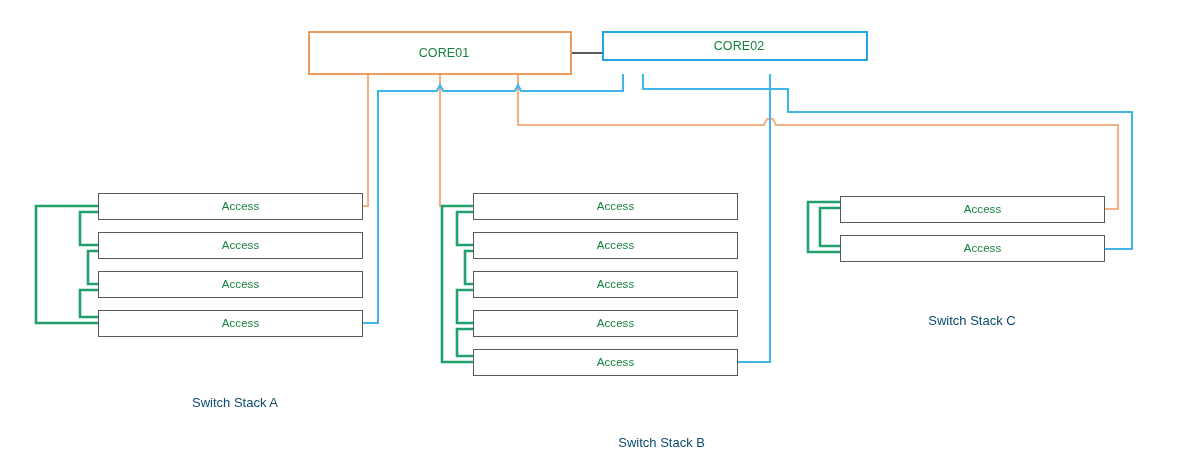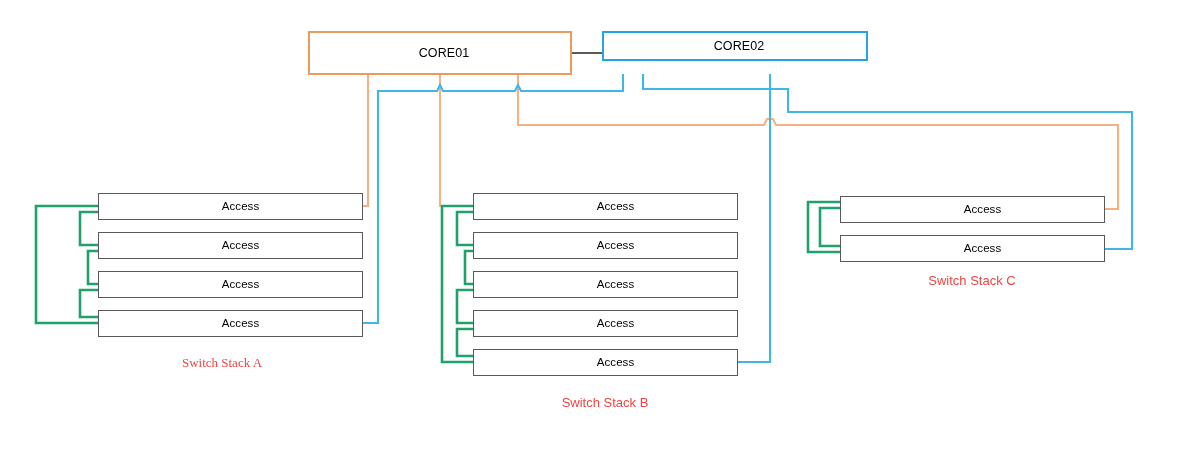--- a/index.html
+++ b/index.html
@@ -3,26 +3,26 @@
 <meta charset="utf-8">
 <title>Network Topology</title>
 <style>
   html,body{margin:0;padding:0;background:#ffffff;}
   body{width:1200px;height:468px;position:relative;overflow:hidden;
        font-family:"Liberation Sans","DejaVu Sans",sans-serif;}
   #stage{position:absolute;left:0;top:0;width:1200px;height:468px;}
   #wires{position:absolute;left:0;top:0;width:1200px;height:468px;}
   .node{position:absolute;box-sizing:border-box;background:#ffffff;
         display:flex;align-items:center;justify-content:center;}
-  .node .lbl{font-size:11.5px;color:#000000;letter-spacing:.1px;line-height:1;margin-left:8px;}
+  .node .lbl{font-size:11.5px;color:#15803d;letter-spacing:.1px;line-height:1;margin-left:8px;}
   .core{border-width:2.5px;border-style:solid;}
   .core .lbl{font-size:12.5px;}
   .access{border:1.2px solid #595959;padding-left:12px;}
-  .stacklabel{position:absolute;font-size:13px;color:#ef4444;
-              text-align:center;white-space:nowrap;}
+  .stacklabel{position:absolute;font-size:13px;color:#0c4a6e;
+              text-align:center;white-space:nowrap;margin-top:40px;}
 </style>
 </head>
 <body>
 
 <div id="stage">
 
   <svg id="wires" viewBox="0 0 1200 468">
 
     <path d="M 572 53 L 602 53" stroke="#000000" stroke-width="1.3" fill="none"></path>
 
@@ -83,38 +83,38 @@
   </div>
   <div class="node access" style="left:98px;top:232px;width:265px;height:27px;">
     <span class="lbl">Access</span>
   </div>
   <div class="node access" style="left:98px;top:271px;width:265px;height:27px;">
     <span class="lbl">Access</span>
   </div>
   <div class="node access" style="left:98px;top:310px;width:265px;height:27px;">
     <span class="lbl">Access</span>
   </div>
-  <div class="stacklabel" style="left:122px;top:355px;width:200px;font-family:Liberation Serif, serif;">Switch Stack A</div>
+  <div class="stacklabel" style="left:135px;top:355px;width:200px;">Switch Stack A</div>
 
   <div class="node access" style="left:473px;top:193px;width:265px;height:27px;">
     <span class="lbl">Access</span>
   </div>
   <div class="node access" style="left:473px;top:232px;width:265px;height:27px;">
     <span class="lbl">Access</span>
   </div>
   <div class="node access" style="left:473px;top:271px;width:265px;height:27px;">
     <span class="lbl">Access</span>
   </div>
   <div class="node access" style="left:473px;top:310px;width:265px;height:27px;">
     <span class="lbl">Access</span>
   </div>
   <div class="node access" style="left:473px;top:349px;width:265px;height:27px;">
     <span class="lbl">Access</span>
   </div>
-  <div class="stacklabel" style="left:505px;top:395px;width:200px;">Switch Stack B</div>
+  <div class="stacklabel" style="left:505px;top:395px;width:200px;text-align:right;">Switch Stack B</div>
 
   <div class="node access" style="left:840px;top:196px;width:265px;height:27px;">
     <span class="lbl">Access</span>
   </div>
   <div class="node access" style="left:840px;top:235px;width:265px;height:27px;">
     <span class="lbl">Access</span>
   </div>
   <div class="stacklabel" style="left:872px;top:273px;width:200px;">Switch Stack C</div>
 
 </div>

